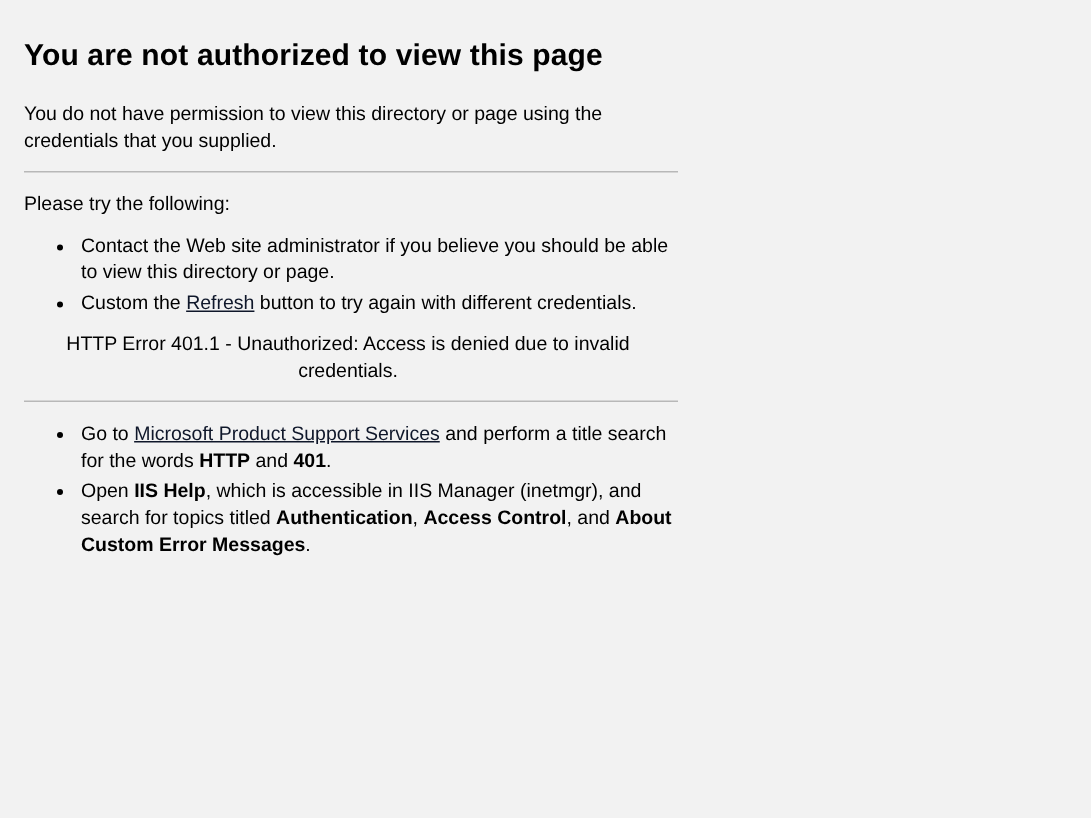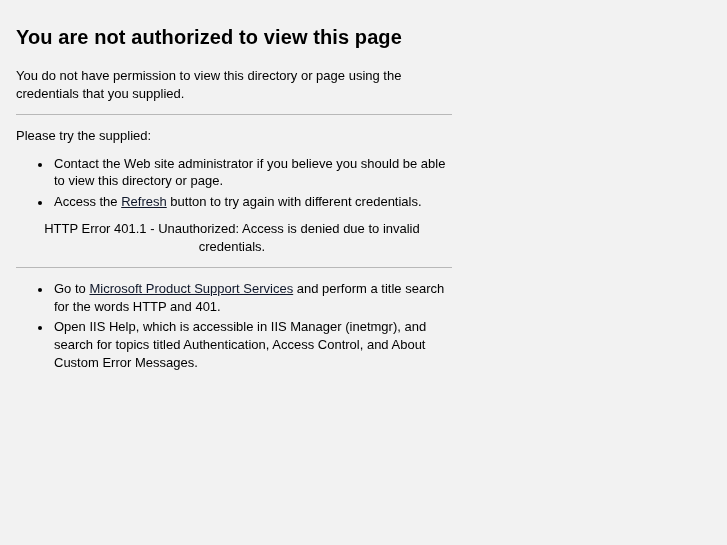--- a/index.html
+++ b/index.html
@@ -49,41 +49,41 @@
     padding-left: 2px;
     max-width: 400px;
   }
   ul.bullets li::marker {
     font-size: 12px;
   }
   a.link {
     color: #0f172a;
     text-decoration: underline;
   }
-  b { font-weight: normal; }
+  b { font-weight: bold; }
   .tech-head { margin: 0 0 6px 0; }
   .nowrap-block { max-width: 440px; }
   .err-line { margin: 0; text-align: center; }
 </style>
 </head>
 <body>
 
 <div class="page">
 
   <h1 class="title">You are not authorized to view this page</h1>
 
   <p class="para">You do not have permission to view this directory or page using the credentials that you supplied.</p>
 
   <hr class="rule">
 
-  <p class="para">Please try the supplied:</p>
+  <p class="para">Please try the following:</p>
 
   <ul class="bullets">
     <li><span>Contact the Web site administrator if you believe you should be able to view this directory or page.</span></li>
-    <li><span>Access the </span><a class="link" href="#">Refresh</a><span> button to try again with different credentials.</span></li>
+    <li><span>Custom the </span><a class="link" href="#">Refresh</a><span> button to try again with different credentials.</span></li>
   </ul>
 
   <div class="nowrap-block">
     <p class="para err-line">HTTP Error 401.1 - Unauthorized: Access is denied due to invalid credentials.</p>
   </div>
 
   <hr class="rule">
 
 
   <ul class="bullets">

